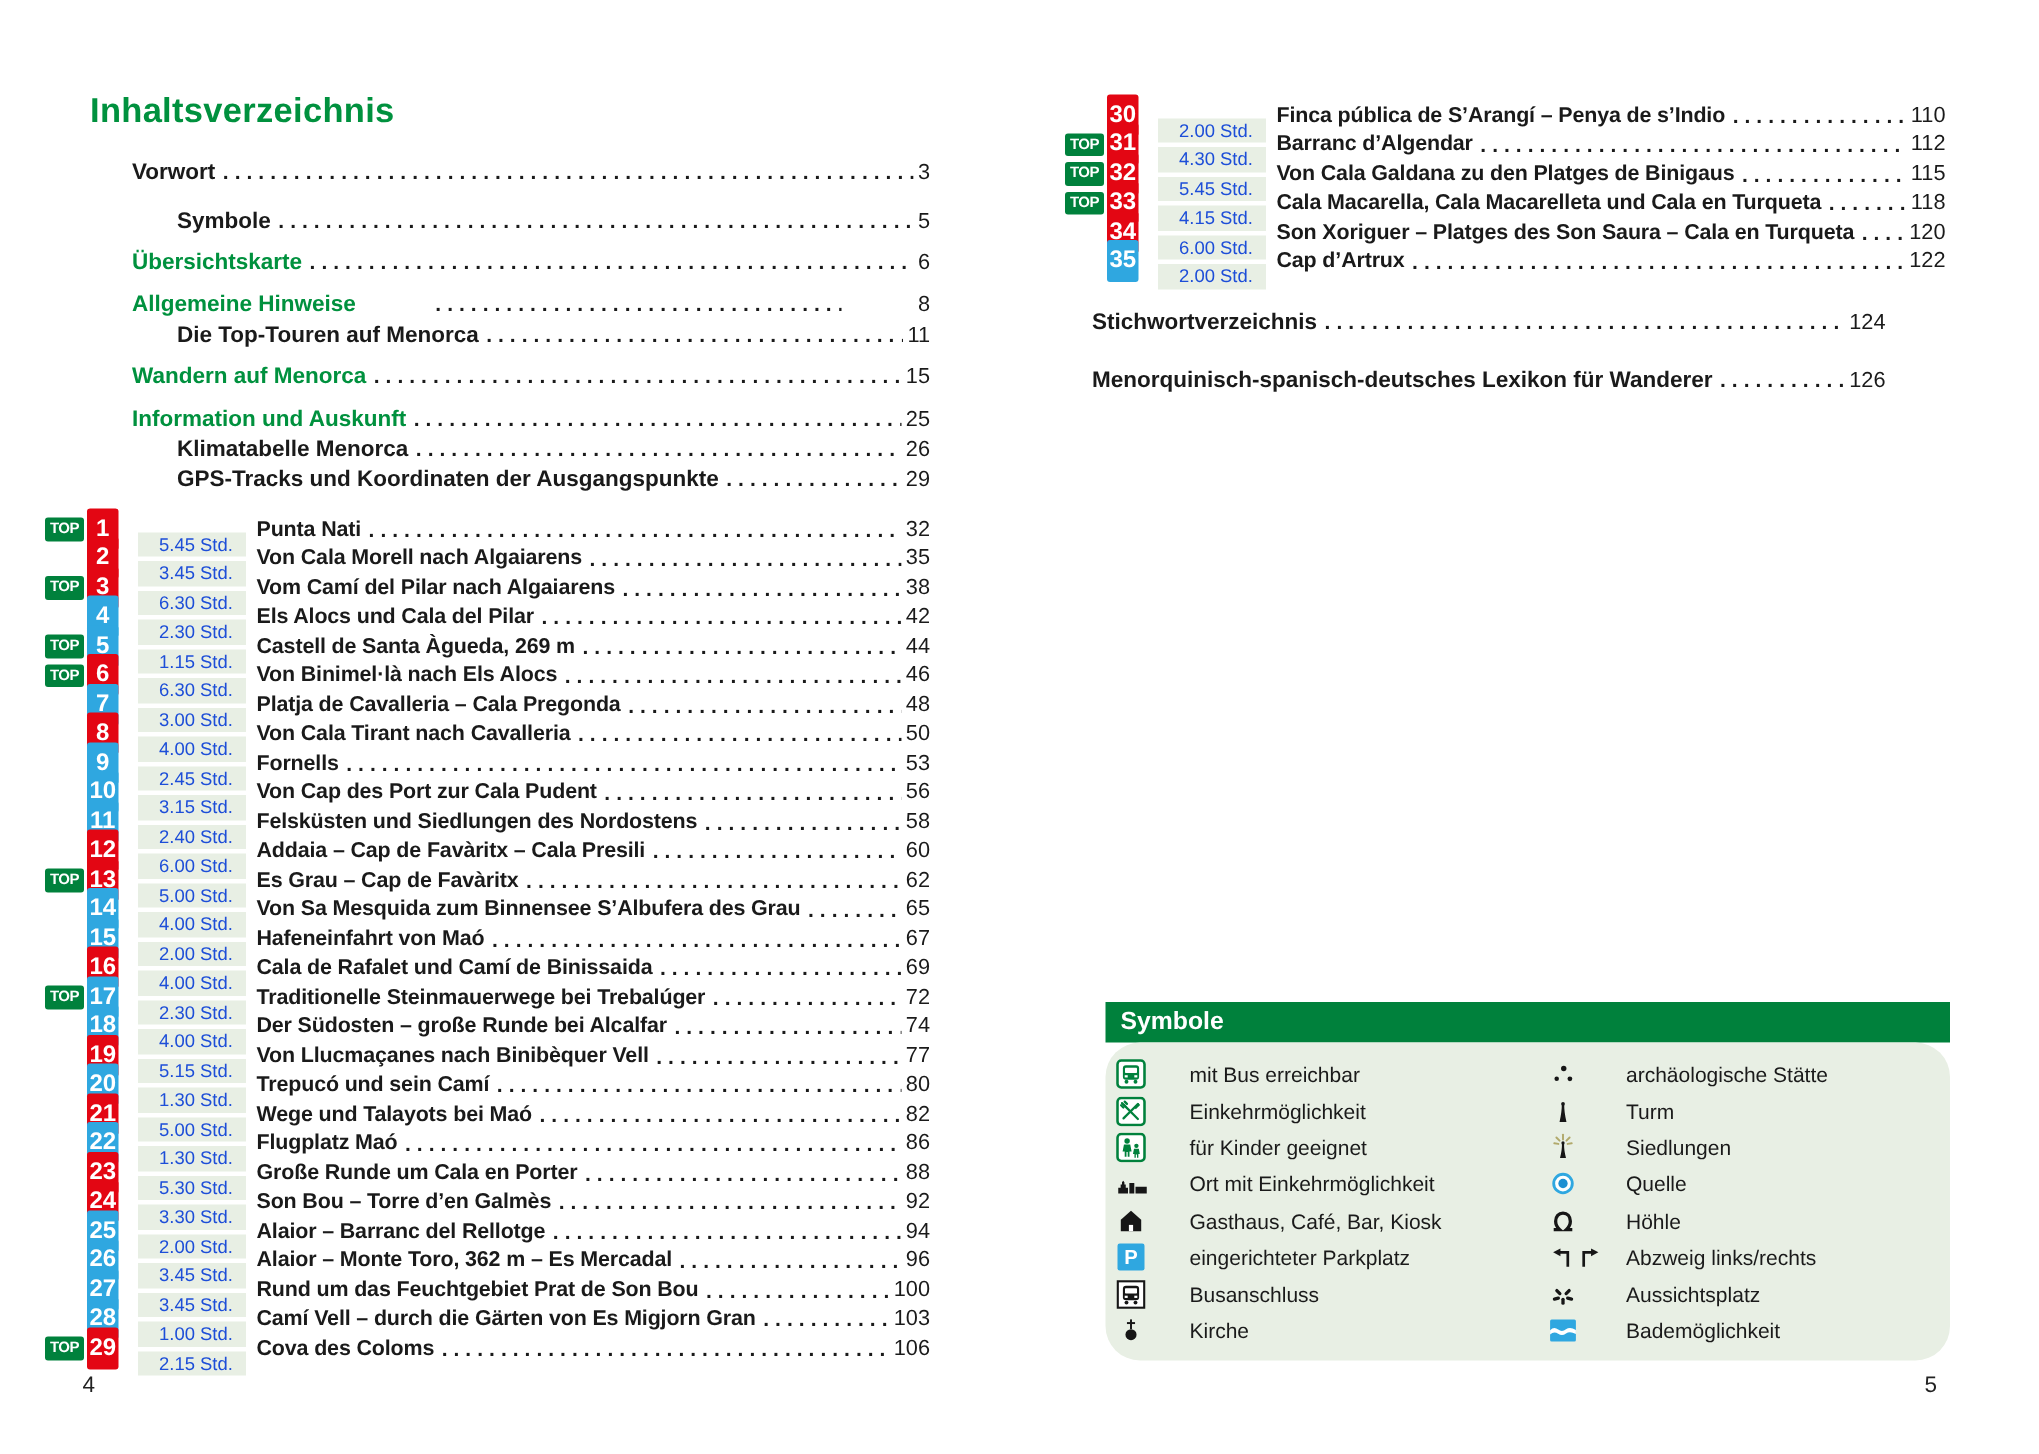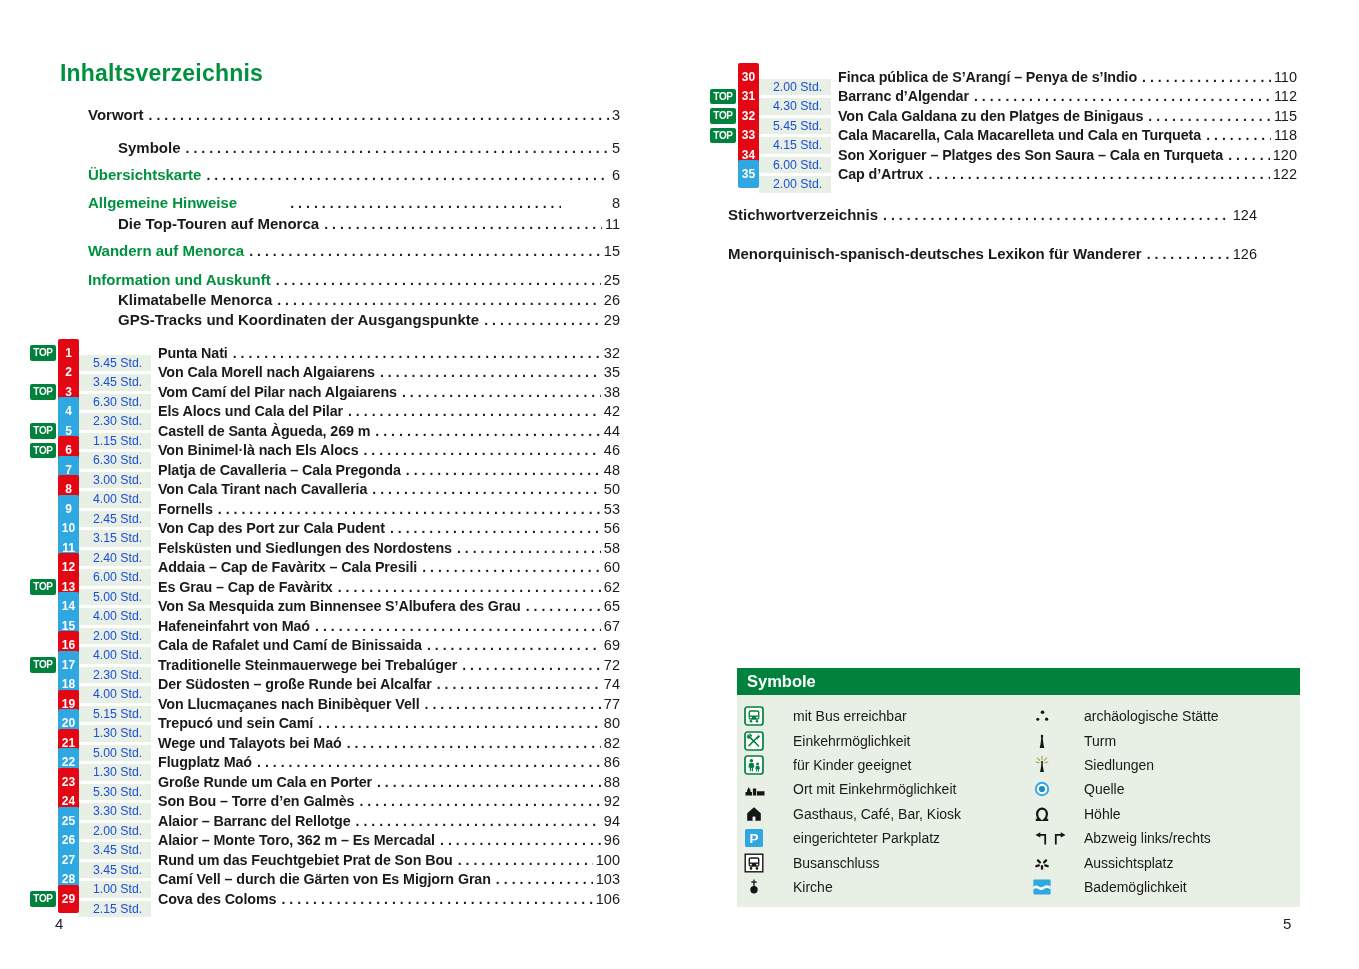--- a/index.html
+++ b/index.html
@@ -26,39 +26,39 @@
   .pageno{font-weight:normal;font-size:14.5px;flex-shrink:0;text-align:right;}
 
   
   #tours-left{left:30px;top:343px;width:590px;}
   #tours-right{left:710px;top:67px;width:587px;}
   .tour-row{display:flex;align-items:center;height:19.5px;}
   .slot-top{width:28px;flex-shrink:0;display:flex;align-items:center;}
   .badge-top{width:26px;height:15.5px;background:#00813c;color:#fff;font-size:10px;
              font-weight:bold;display:flex;align-items:center;justify-content:center;
              border-radius:2px;letter-spacing:-.3px;}
-  .badge-num{width:21px;height:28px;color:#fff;font-weight:bold;font-size:12px;
+  .badge-num{width:21px;height:28px;color:#fff;font-weight:bold;font-size:16px;
              display:flex;align-items:center;justify-content:center;border-radius:2px;
-             margin-right:0;flex-shrink:0;}
+             margin-right:13px;flex-shrink:0;}
   .badge-num.red{background:#e30613;}
   .badge-num.blue{background:#2fa7e0;}
   .time{width:58px;height:16.5px;background:#e8efe4;font-size:12.3px;color:#1d4ed8;
         display:flex;align-items:center;padding-left:14px;margin-right:7px;flex-shrink:0;margin-top:20px;}
   .tour-title{font-weight:bold;font-size:14.3px;white-space:nowrap;letter-spacing:-.1px;}
 
   
   #extra-list{left:728px;top:206px;width:529px;}
   .extra-row{display:flex;align-items:baseline;height:20px;font-size:15px;font-weight:bold;}
   .extra-row + .extra-row{margin-top:19px;}
 
   
   #symbols-box{left:737px;top:668px;width:563px;}
   .sym-header{height:27px;background:#00813c;color:#fff;font-size:16.5px;font-weight:bold;
               display:flex;align-items:center;padding-left:10px;box-sizing:border-box;}
-  .sym-body{display:flex;background:#e8efe4;padding:9px 0 8px 0;}
+  .sym-body{display:flex;background:#e8efe4;padding:9px 0 8px 0;border-radius:23px;}
   .sym-col{display:flex;flex-direction:column;}
   .sym-col.left{width:292px;}
   .sym-col.right{flex:1;}
   .sym-row{display:flex;align-items:center;height:24.4px;font-size:14px;}
   .sym-icon{flex-shrink:0;display:flex;align-items:center;}
   .sym-col.left .sym-icon{width:56px;padding-left:7px;box-sizing:border-box;}
   .sym-col.right .sym-icon{width:55px;padding-left:3px;box-sizing:border-box;}
   .sym-label{white-space:nowrap;}
 
   .page-num-print{font-size:15px;color:#222;}

